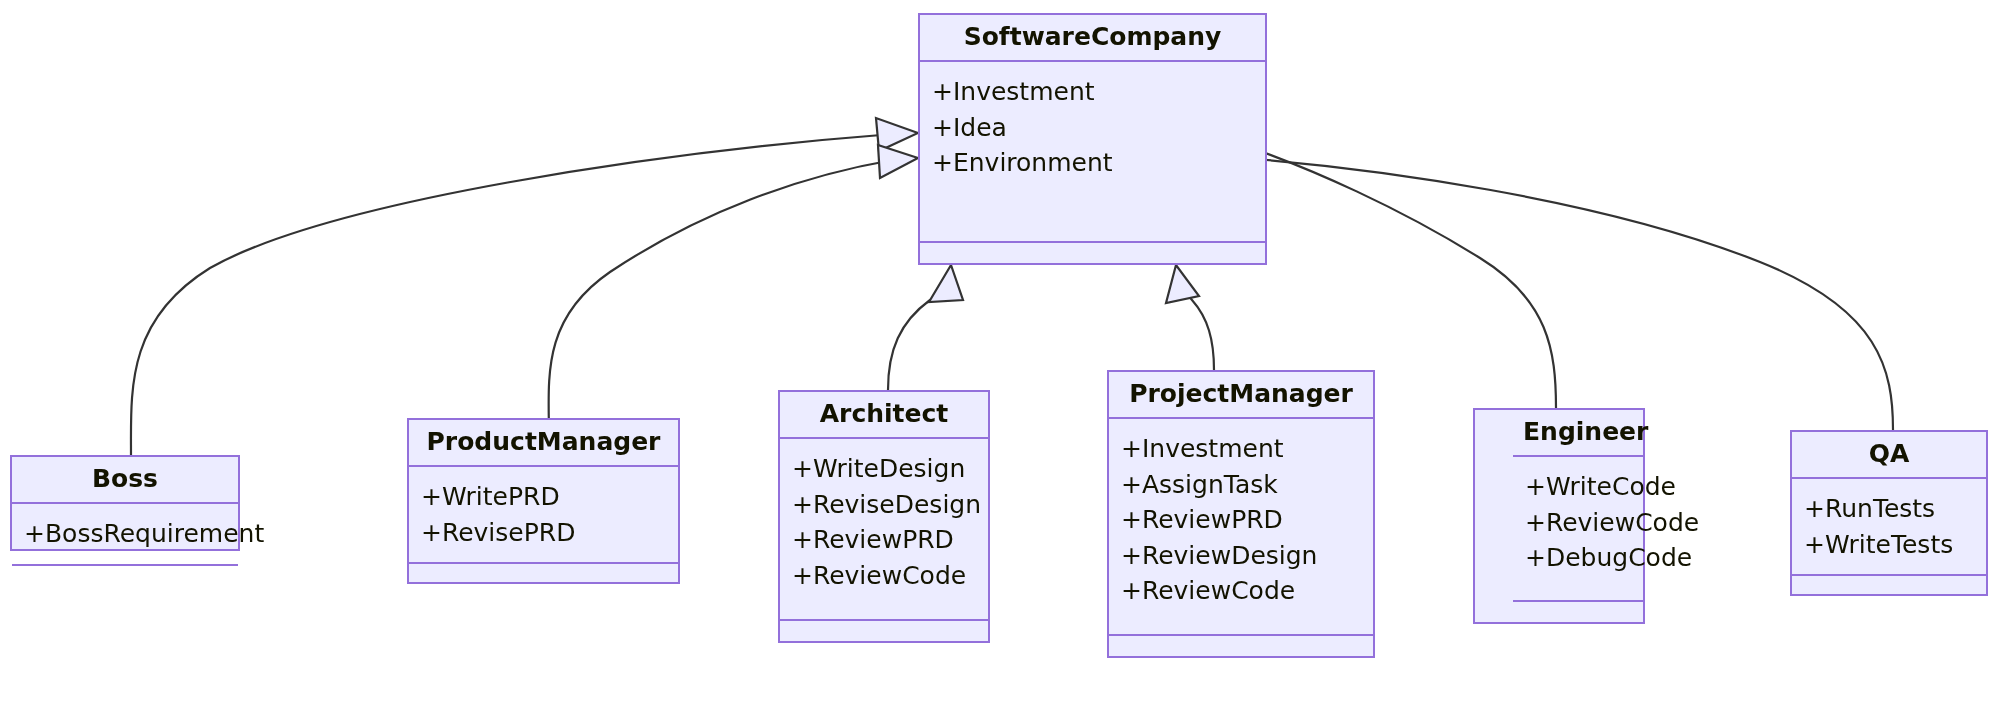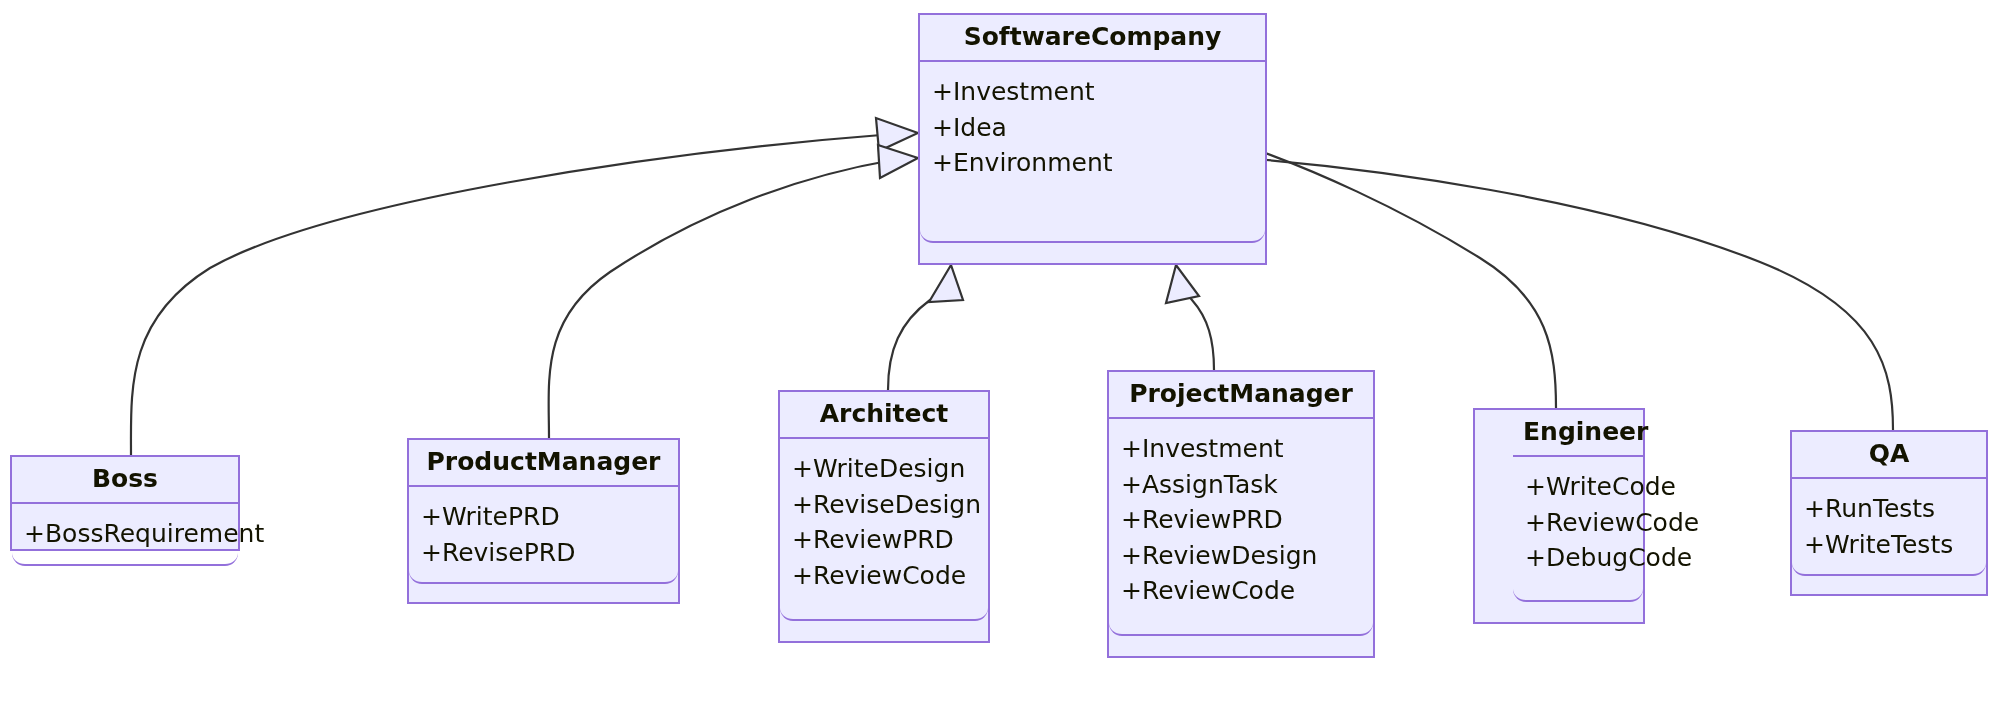--- a/index.html
+++ b/index.html
@@ -41,21 +41,20 @@
     color: #131300;
     padding: 9px 10px 10px 10px;
     border-bottom: 2px solid #9370DB;
     line-height: 1.05;
     white-space: nowrap;
   }
   .class-members {
     padding: 12px 10px 12px 12px;
     border-bottom: 2px solid #9370DB;
     flex: 1 1 auto;
-    border-radius: 13px;
   }
   .member-row {
     font-size: 25px;
     color: #131300;
     line-height: 1.42;
     white-space: nowrap;
   }
   .class-methods {
     min-height: 20px;
     height: 20px;
@@ -98,21 +97,21 @@
   </div>
 
   <div class="uml-class" style="left:10px; top:455px; width:230px; height:96px;">
     <div class="class-title">Boss</div>
     <div class="class-members">
       <div class="member-row">+BossRequirement</div>
     </div>
     <div class="class-methods"></div>
   </div>
 
-  <div class="uml-class" style="left:407px; top:438px; width:273px; height:166px;">
+  <div class="uml-class" style="left:407px; top:418px; width:273px; height:166px;">
     <div class="class-title">ProductManager</div>
     <div class="class-members">
       <div class="member-row">+WritePRD</div>
       <div class="member-row">+RevisePRD</div>
     </div>
     <div class="class-methods"></div>
   </div>
 
   <div class="uml-class" style="left:778px; top:390px; width:212px; height:253px;">
     <div class="class-title">Architect</div>

